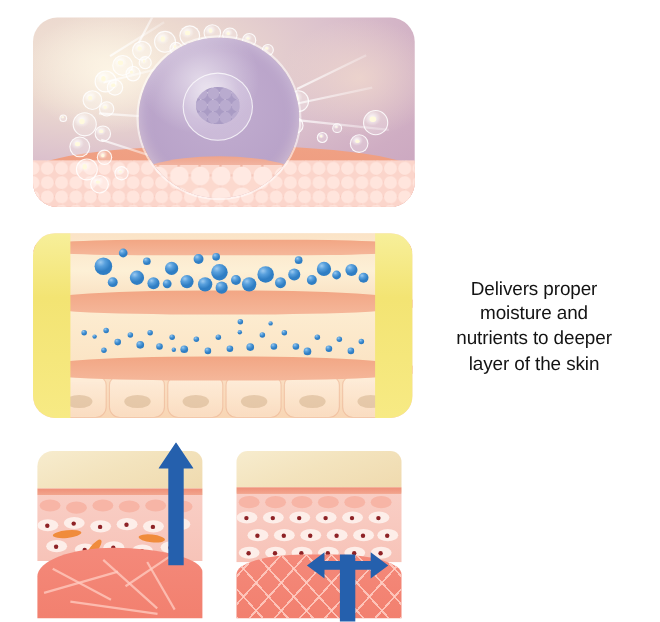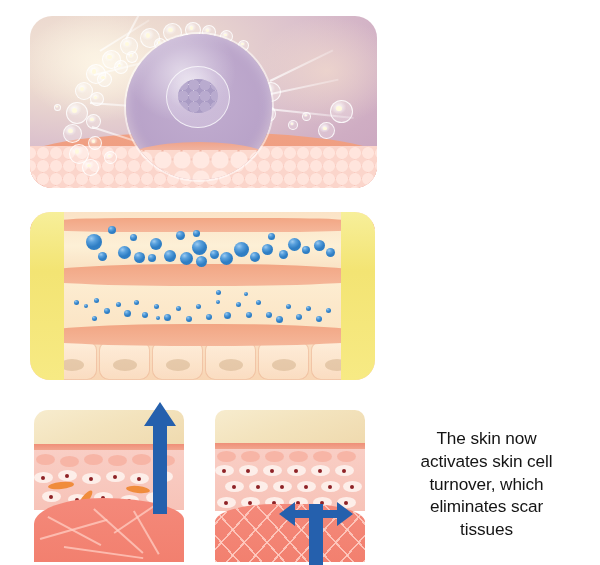--- a/index.html
+++ b/index.html
@@ -426,20 +426,24 @@
         <div class="drop" style="left:296px;top:96px;width:5px;height:5px;"></div>
         <div class="drop" style="left:214px;top:80px;width:4px;height:4px;"></div>
         <div class="drop" style="left:126px;top:104px;width:4px;height:4px;"></div>
         <div class="drop" style="left:62px;top:104px;width:5px;height:5px;"></div>
 
         <div class="p2-left"></div>
         <div class="p2-right"></div>
       </div>
     </div>
 
+    <div class="caption">Delivers proper
+moisture and
+nutrients to deeper
+layer of the skin</div>
   </div>
 
   <div class="row row-3">
 
     <div class="figure">
       <div class="panel3">
 
         <div class="block block-left">
           <div class="blk-top"></div>
 
@@ -534,20 +538,15 @@
             <path d="M32 30 L32 86 L46 86 L46 30 L60 30 L60 22 L70 30 L60 38 L60 30
                      M46 30 L46 24 L63 24 L63 34" fill="none" stroke="#2560ad" stroke-width="0"></path>
             <path d="M32 86 L32 34 L18 34 L18 42 L2 30 L18 18 L18 26 L32 26
                      L32 20 L46 20 L46 26 L60 26 L60 18 L76 30 L60 42 L60 34 L46 34 L46 86 Z" fill="#2560ad"></path>
           </svg>
         </div>
 
       </div>
     </div>
 
-    <div class="caption">The skin now
-activates skin cell
-turnover, which
-eliminates scar
-tissues</div>
   </div>
 
 </div>
 
 </body></html>

